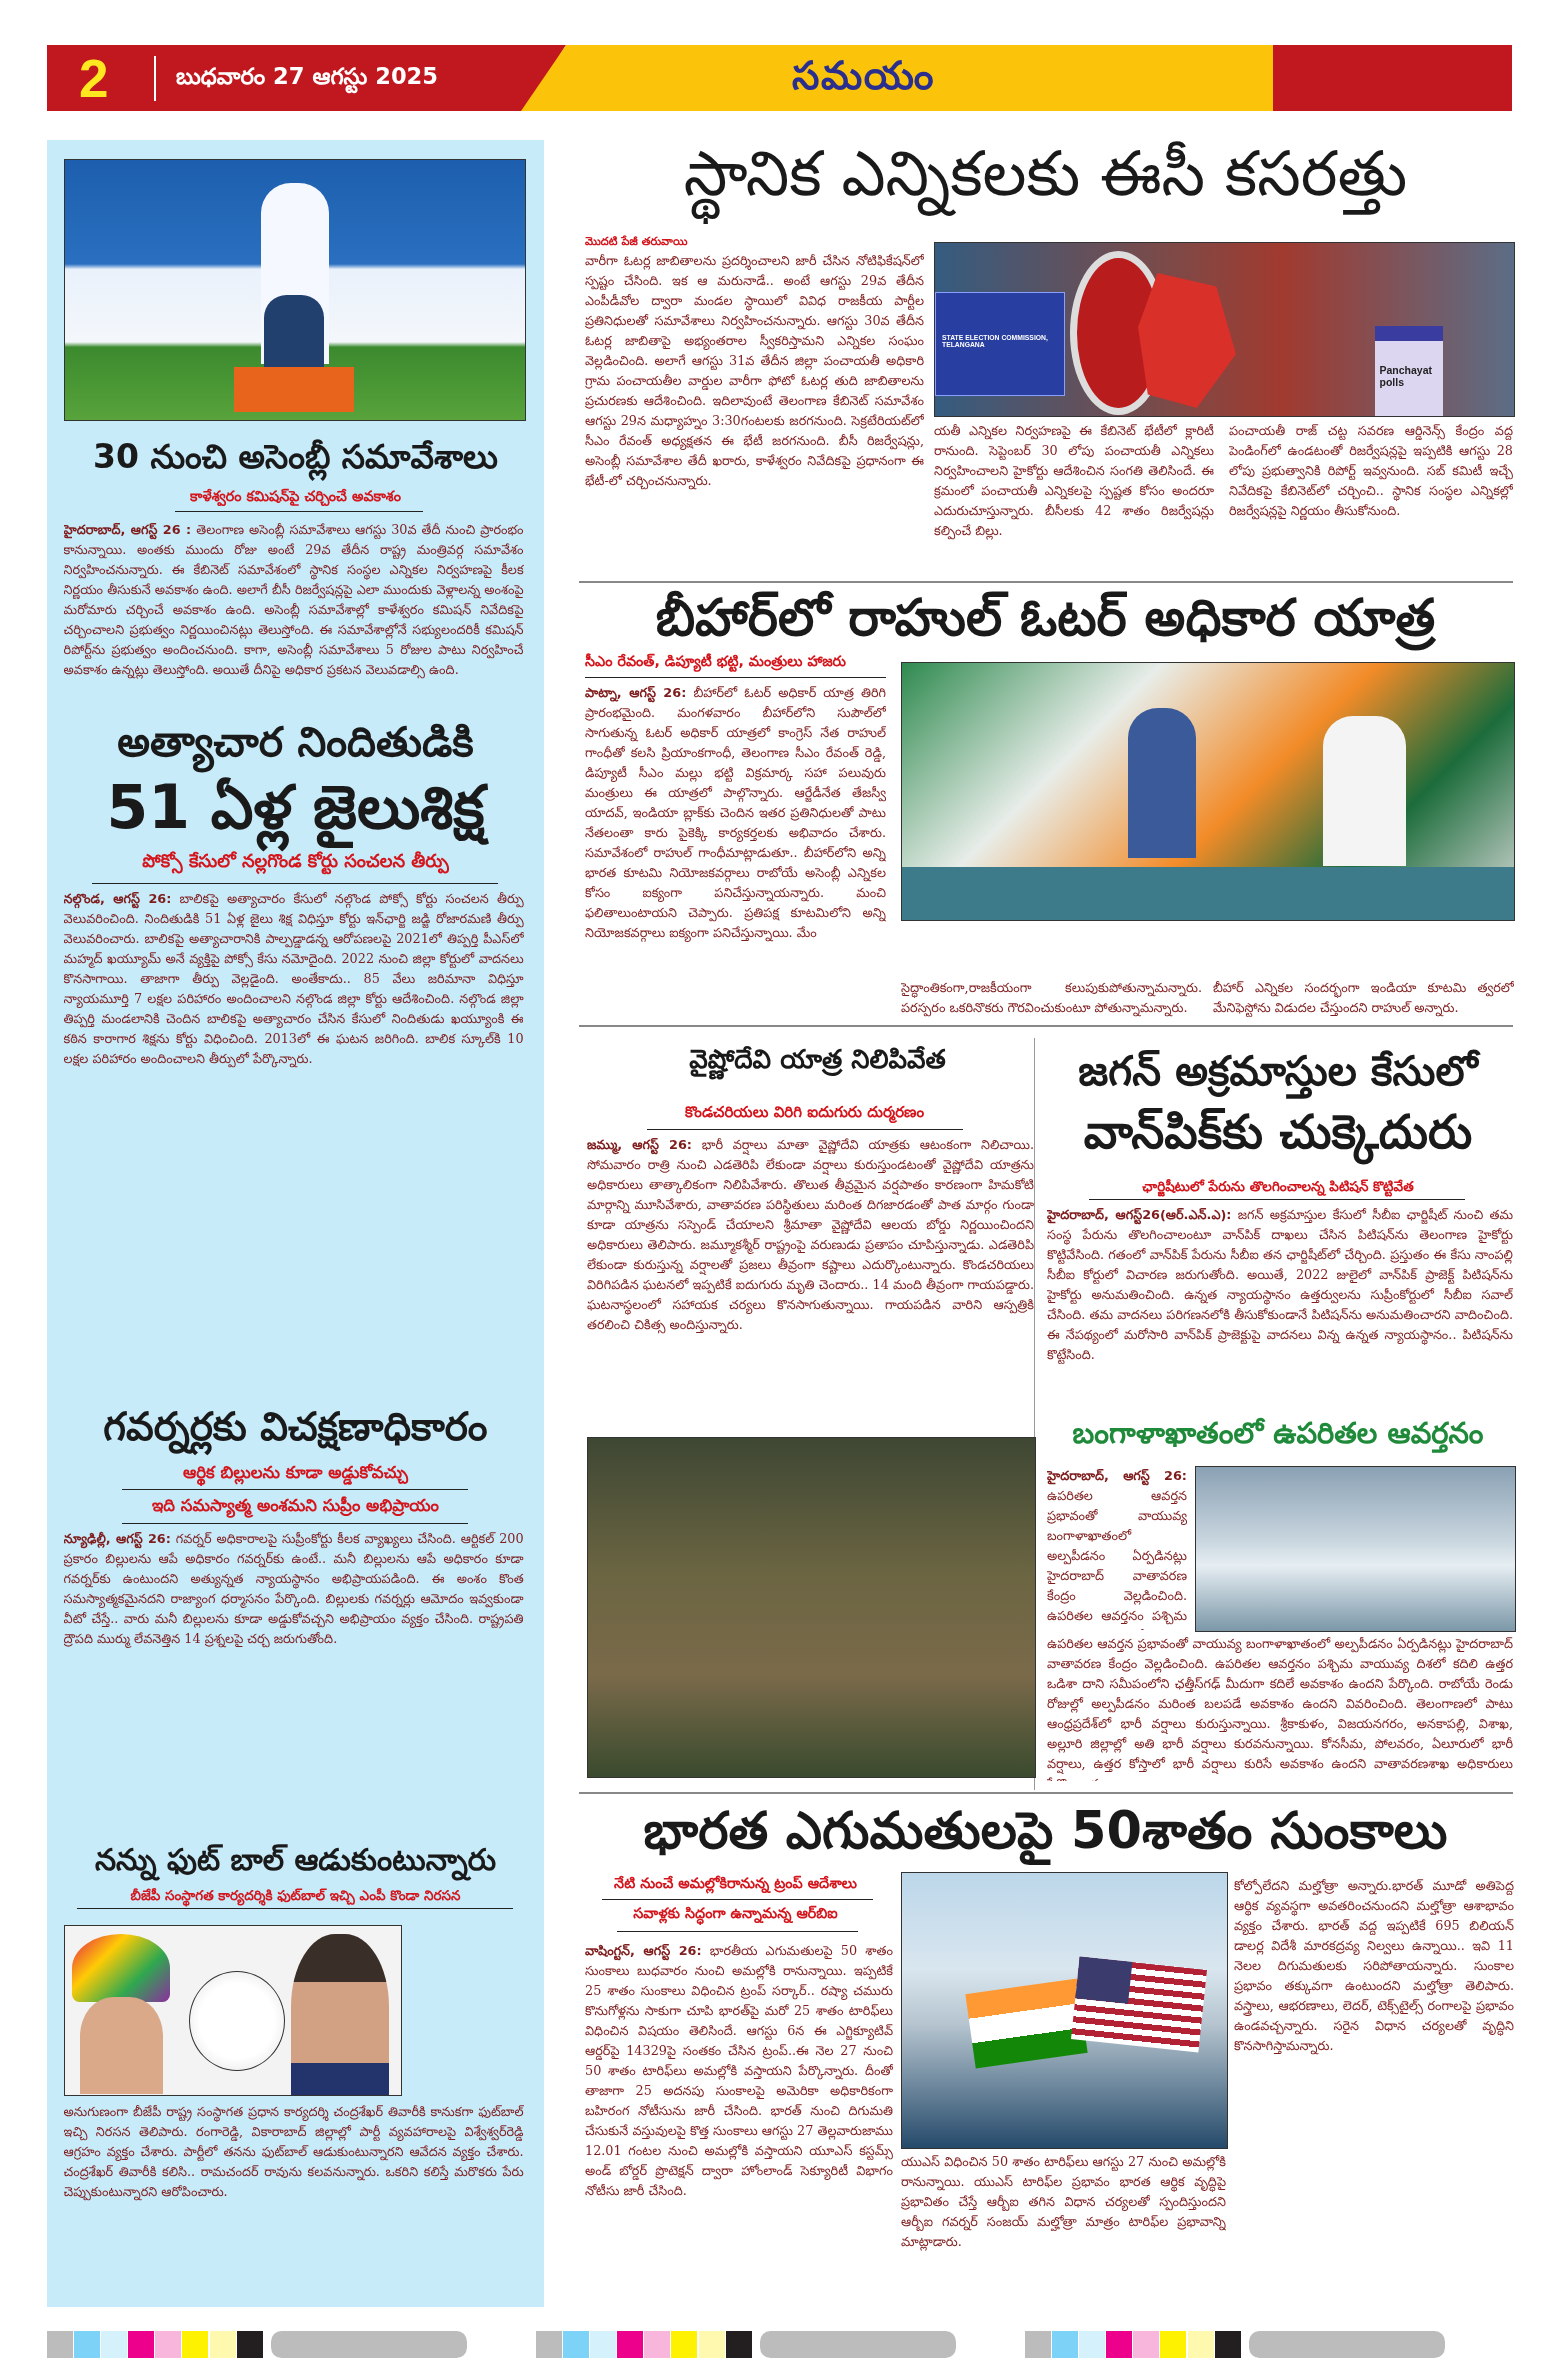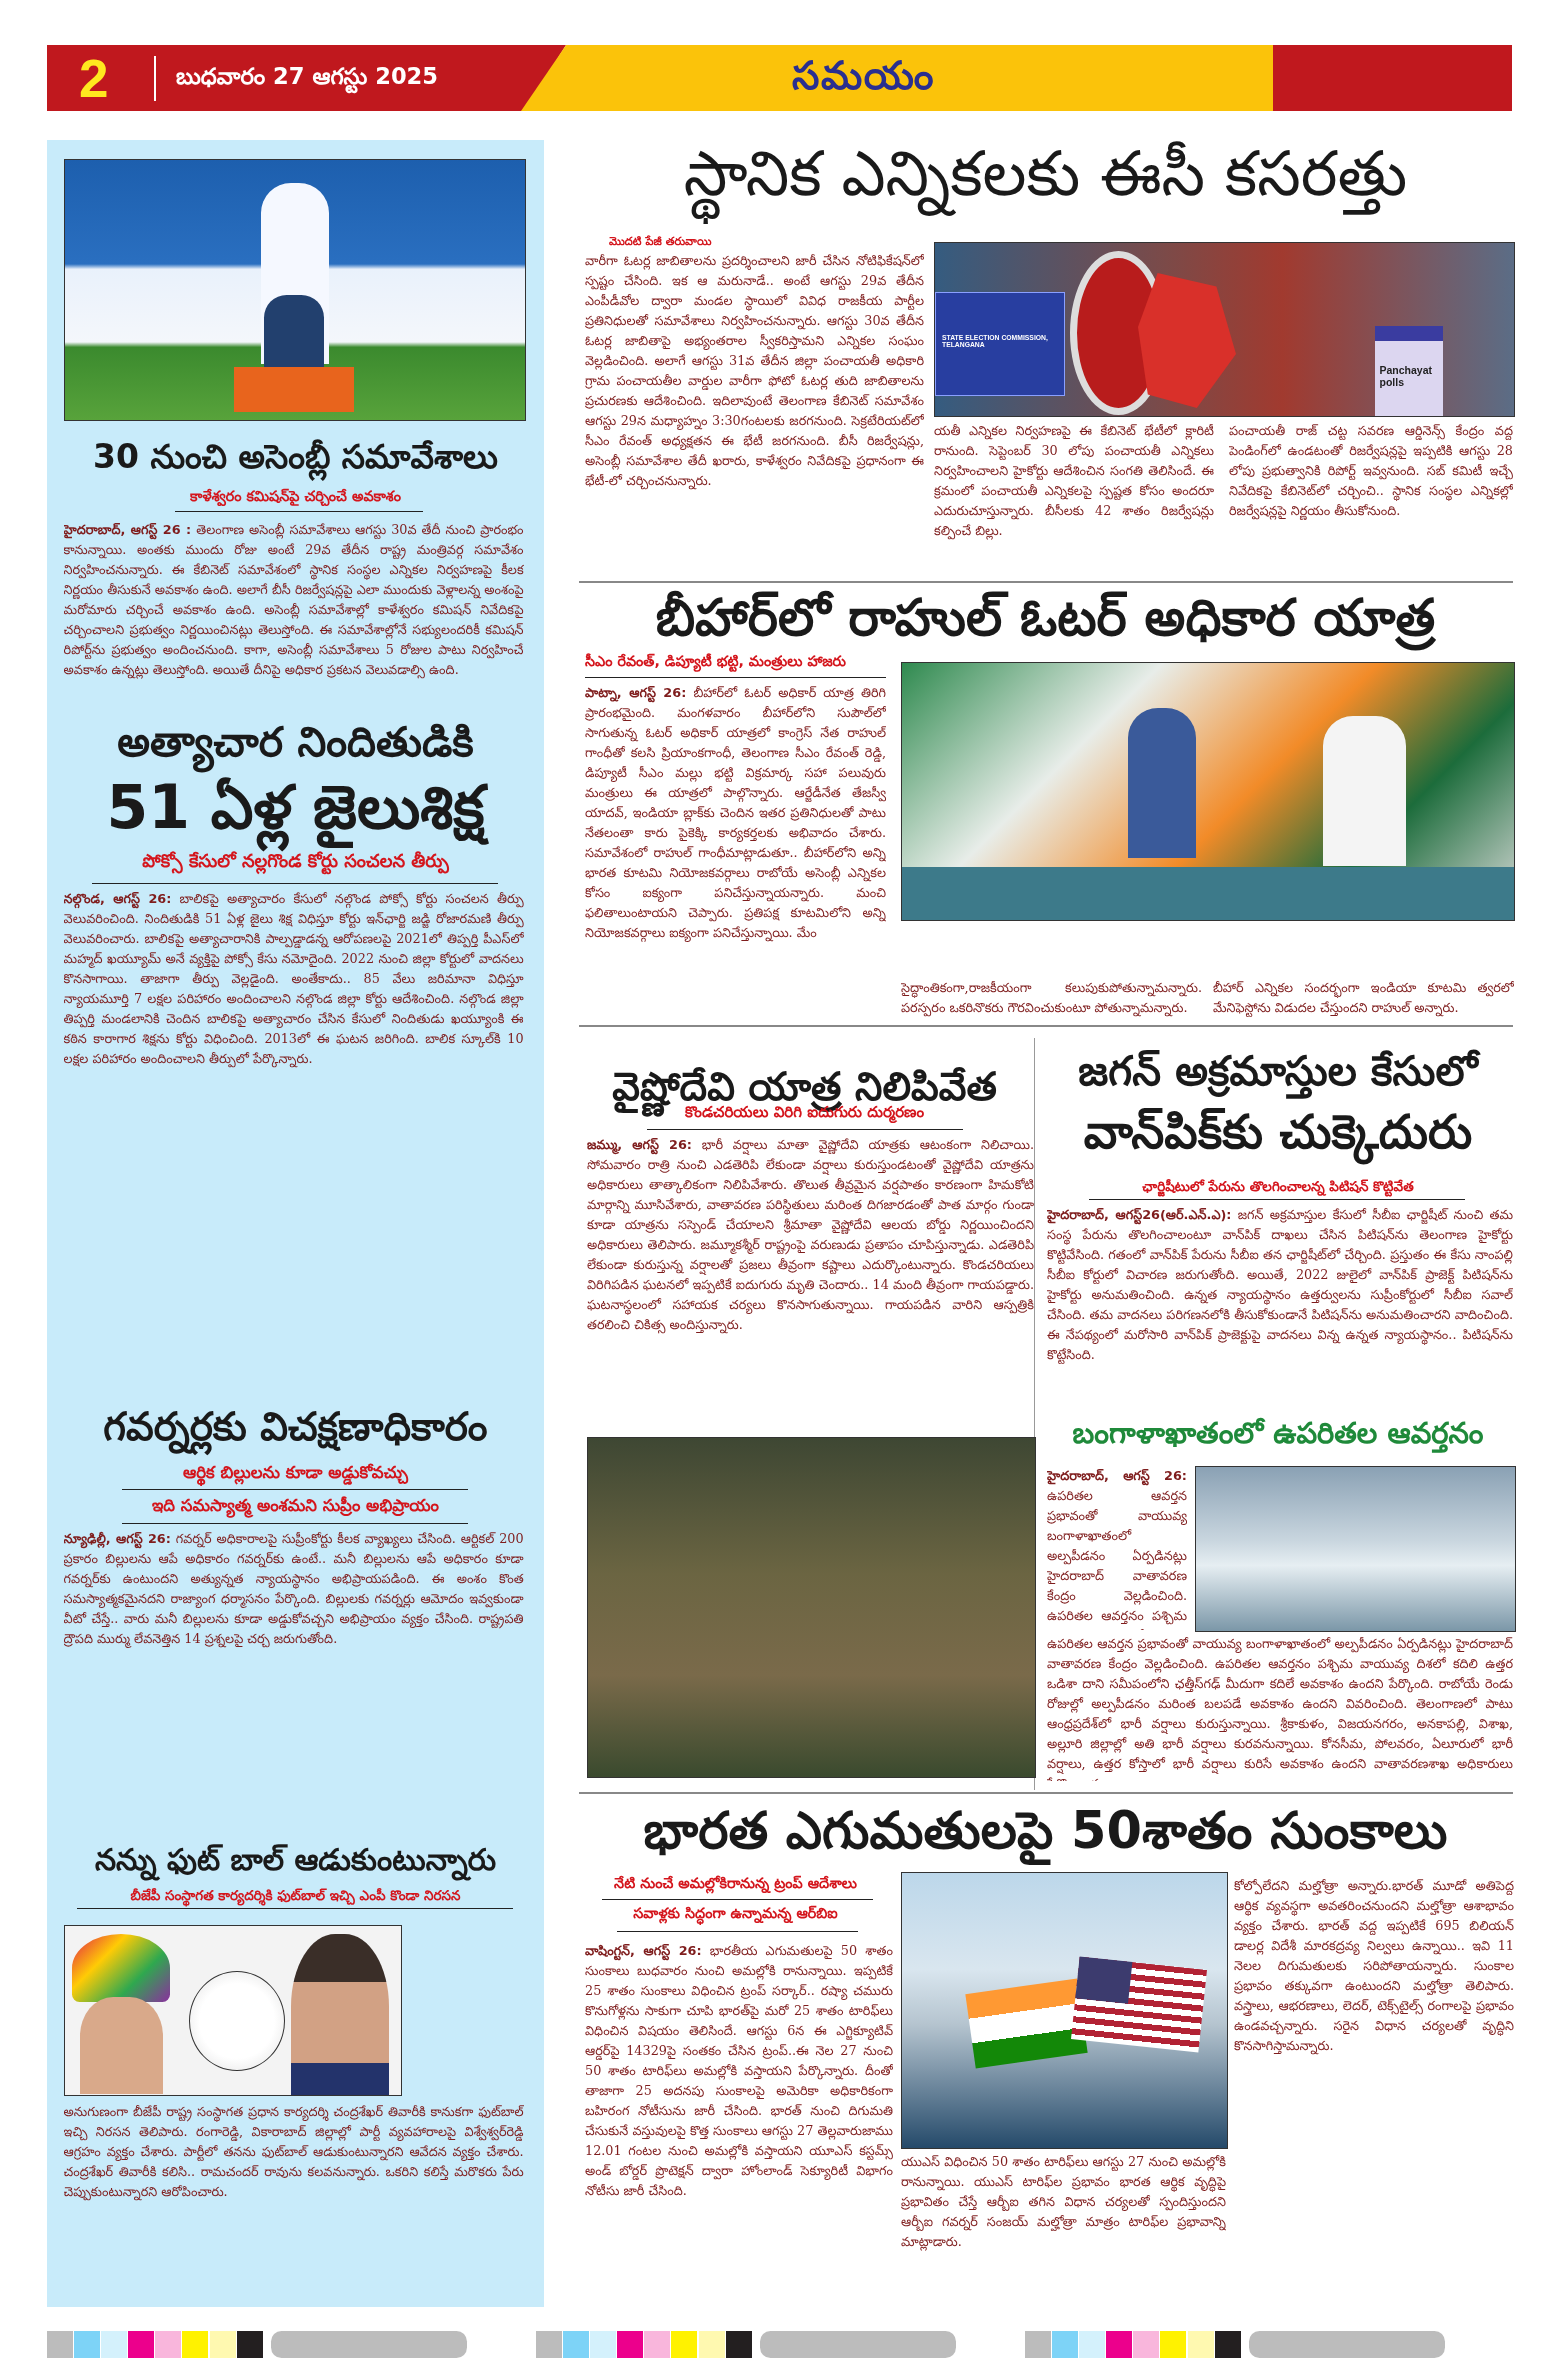--- a/index.html
+++ b/index.html
@@ -116,21 +116,21 @@
     <div class="face1"></div>
     <div class="ball"></div>
     <div class="face2"></div>
   </div>
   <div class="body" style="left:16.6px;top:1962px;width:460px;height:196px;overflow:hidden;">
     <span>అనుగుణంగా బీజేపీ రాష్ట్ర సంస్థాగత ప్రధాన కార్యదర్శి చంద్రశేఖర్ తివారీకి కానుకగా ఫుట్‌బాల్ ఇచ్చి నిరసన తెలిపారు. రంగారెడ్డి, వికారాబాద్ జిల్లాల్లో పార్టీ వ్యవహారాలపై విశ్వేశ్వర్‌రెడ్డి ఆగ్రహం వ్యక్తం చేశారు. పార్టీలో తనను ఫుట్‌బాల్ ఆడుకుంటున్నారని ఆవేదన వ్యక్తం చేశారు. చంద్రశేఖర్ తివారీకి కలిసి.. రామచందర్ రావును కలవనున్నారు. ఒకరిని కలిస్తే మరొకరు పేరు చెప్పుకుంటున్నారని ఆరోపించారు.</span>
   </div>
 </div>
 
 <div class="headline abs" style="left:579px;width:933px;top:137px;font-size:62px;font-weight:normal;">స్థానిక ఎన్నికలకు ఈసీ కసరత్తు</div>
-<div class="subhead abs" style="left:609px;top:235px;font-size:11.3px;text-align:left;">మొదటి పేజీ తరువాయి</div>
+<div class="subhead abs" style="left:585px;top:235px;font-size:11.3px;text-align:left;">మొదటి పేజీ తరువాయి</div>
 <div class="body" style="left:585px;top:251px;width:339px;height:324px;overflow:hidden;">
   <span>వారీగా ఓటర్ల జాబితాలను ప్రదర్శించాలని జారీ చేసిన నోటిఫికేషన్‌లో స్పష్టం చేసింది. ఇక ఆ మరునాడే.. అంటే ఆగస్టు 29వ తేదీన ఎంపీడీవోల ద్వారా మండల స్థాయిలో వివిధ రాజకీయ పార్టీల ప్రతినిధులతో సమావేశాలు నిర్వహించనున్నారు. ఆగస్టు 30వ తేదీన ఓటర్ల జాబితాపై అభ్యంతరాల స్వీకరిస్తామని ఎన్నికల సంఘం వెల్లడించింది. అలాగే ఆగస్టు 31వ తేదీన జిల్లా పంచాయతీ అధికారి గ్రామ పంచాయతీల వార్డుల వారీగా ఫోటో ఓటర్ల తుది జాబితాలను ప్రచురణకు ఆదేశించింది. ఇదిలావుంటే తెలంగాణ కేబినెట్ సమావేశం ఆగస్టు 29న మధ్యాహ్నం 3:30గంటలకు జరగనుంది. సెక్రటేరియట్‌లో సీఎం రేవంత్ అధ్యక్షతన ఈ భేటీ జరగనుంది. బీసీ రిజర్వేషన్లు, అసెంబ్లీ సమావేశాల తేదీ ఖరారు, కాళేశ్వరం నివేదికపై ప్రధానంగా ఈ భేటీ-లో చర్చించనున్నారు.</span>
 </div>
 <div class="photo ph-ec">
   <div class="board">
       <span>STATE ELECTION COMMISSION, TELANGANA</span>
     </div>
   <div class="circ"></div>
   <div class="map"></div>
   <div class="box">
@@ -155,21 +155,21 @@
 <div class="photo ph-rally">
   <div class="p1"></div>
   <div class="p2"></div>
   <div class="car"></div>
 </div>
 <div class="body" style="left:901px;top:978px;width:301px;height:42px;overflow:hidden;">సైద్ధాంతికంగా,రాజకీయంగా కలుపుకుపోతున్నామన్నారు. పరస్పరం ఒకరినొకరు గౌరవించుకుంటూ పోతున్నామన్నారు.</div>
 <div class="body" style="left:1213px;top:978px;width:301px;height:42px;overflow:hidden;">బీహార్ ఎన్నికల సందర్భంగా ఇండియా కూటమి త్వరలో మేనిఫెస్టోను విడుదల చేస్తుందని రాహుల్ అన్నారు.</div>
 <div class="hsep" style="left:579px;width:934px;top:1025px;"></div>
 
 <div class="vsep" style="left:1034px;top:1038px;height:752px;"></div>
-<div class="headline abs" style="left:579px;width:451px;top:1044px;font-size:39px;margin-top:20px;">వైష్ణోదేవి యాత్ర నిలిపివేత</div>
+<div class="headline abs" style="left:592px;width:451px;top:1044px;font-size:26px;">వైష్ణోదేవి యాత్ర నిలిపివేత</div>
 <div class="subhead abs" style="left:579px;width:451px;top:1103px;font-size:15px;">కొండచరియలు విరిగి ఐదుగురు దుర్మరణం</div>
 <div class="rule" style="left:647px;width:316px;top:1129px;height:0.8px;"></div>
 <div class="body" style="left:587px;top:1135px;width:447px;height:297px;overflow:hidden;">
   <b>జమ్ము, ఆగస్ట్ 26:</b>
   <span>భారీ వర్షాలు మాతా వైష్ణోదేవి యాత్రకు ఆటంకంగా నిలిచాయి. సోమవారం రాత్రి నుంచి ఎడతెరిపి లేకుండా వర్షాలు కురుస్తుండటంతో వైష్ణోదేవి యాత్రను అధికారులు తాత్కాలికంగా నిలిపివేశారు. తొలుత తీవ్రమైన వర్షపాతం కారణంగా హిమకోటి మార్గాన్ని మూసివేశారు, వాతావరణ పరిస్థితులు మరింత దిగజారడంతో పాత మార్గం గుండా కూడా యాత్రను సస్పెండ్ చేయాలని శ్రీమాతా వైష్ణోదేవి ఆలయ బోర్డు నిర్ణయించిందని అధికారులు తెలిపారు. జమ్మూకశ్మీర్ రాష్ట్రంపై వరుణుడు ప్రతాపం చూపిస్తున్నాడు. ఎడతెరిపి లేకుండా కురుస్తున్న వర్షాలతో ప్రజలు తీవ్రంగా కష్టాలు ఎదుర్కొంటున్నారు. కొండచరియలు విరిగిపడిన ఘటనలో ఇప్పటికే ఐదుగురు మృతి చెందారు.. 14 మంది తీవ్రంగా గాయపడ్డారు. ఘటనాస్థలంలో సహాయక చర్యలు కొనసాగుతున్నాయి. గాయపడిన వారిని ఆస్పత్రికి తరలించి చికిత్స అందిస్తున్నారు.</span>
 </div>
 <div class="photo ph-landslide"></div>
 
 <div class="headline abs" style="left:1041px;width:474px;top:1047px;font-size:41px;">జగన్ అక్రమాస్తుల కేసులో</div>
 <div class="headline abs" style="left:1041px;width:474px;top:1104px;font-size:47px;">వాన్‌పిక్‌కు చుక్కెదురు</div>

